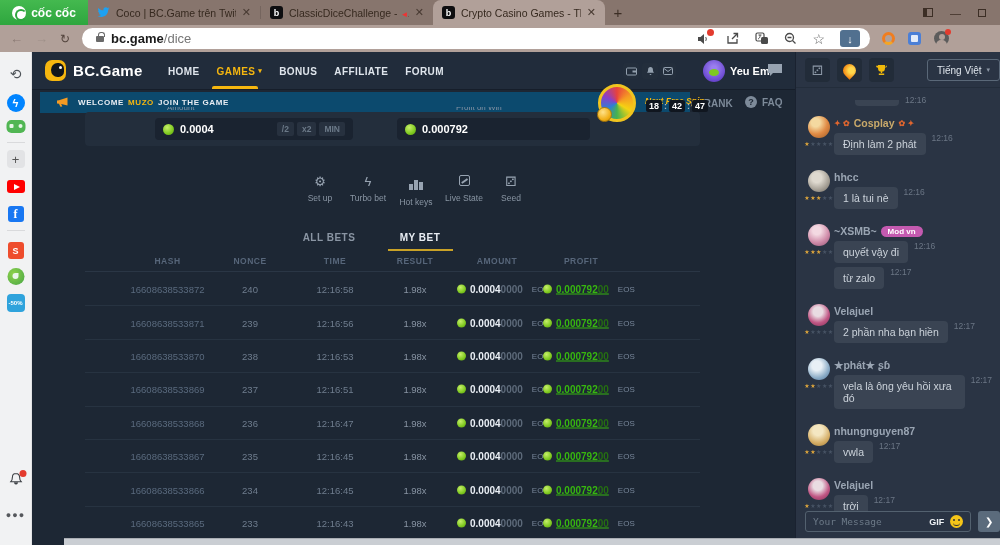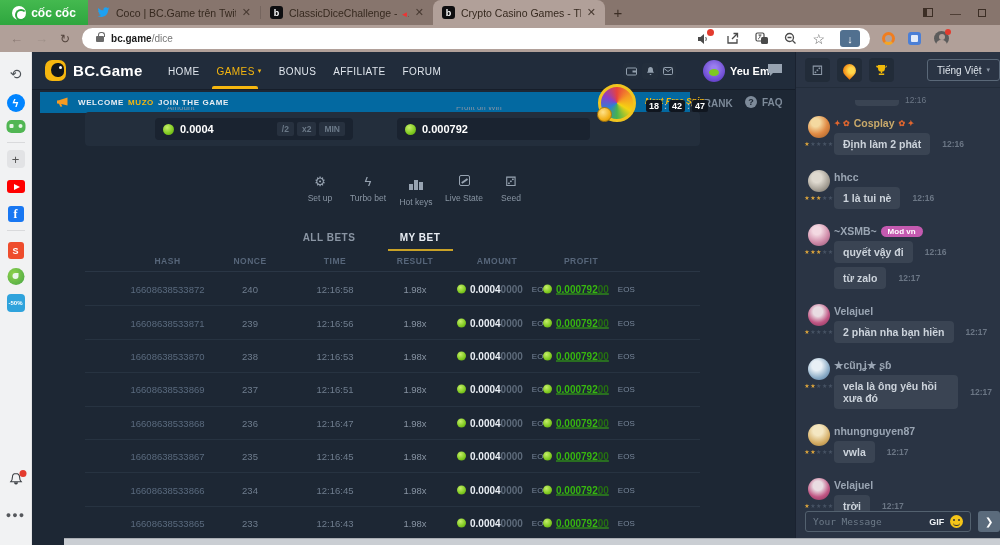--- a/index.html
+++ b/index.html
@@ -23,21 +23,21 @@
   .win-controls { margin-left:auto; display:flex; align-items:center; gap:17px; padding-right:14px; color:#3c2e25; font-size:11px; }
   .panel-ico { width:10px; height:9px; border:1.5px solid #3c2e25; border-left-width:4px; display:inline-block; }
   .restore-ico { width:8px; height:8px; border:1.5px solid #3c2e25; display:inline-block; }
 
   .addressbar { position:absolute; top:25px; left:0; right:0; height:27px; background:#b1a099; display:flex; align-items:center; padding:0 10px; }
   .nav-glyph { font-size:13px; margin-right:12px; }
   .g-back { color:#8a7a73; } .g-fwd { color:#9f9089; } .g-ref { color:#52433c; font-size:12px; }
   .urlpill { height:21px; width:788px; background:#fff; border-radius:12px; display:flex; align-items:center; padding:0 10px; gap:7px; }
   .lock { width:8px; height:6px; background:#6a6a6a; border-radius:1px; position:relative; margin-left:4px; }
   .lock::before { content:""; position:absolute; left:1.5px; top:-4px; width:5px; height:4px; border:1.5px solid #6a6a6a; border-bottom:none; border-radius:3px 3px 0 0; }
-  .url { font-size:10px; color:#1b1b1b;text-align:center; }
+  .url { font-size:13px; color:#1b1b1b;text-align:center; }
   .url .path { color:#767676; }
   .pill-icons { margin-left:auto; display:flex; align-items:center; gap:15px; }
   .pi { position:relative; width:14px; height:14px; display:flex; align-items:center; justify-content:center; }
   .reddot { position:absolute; right:-3px; top:-3px; width:7px; height:7px; background:#e33b2e; border-radius:50%; }
   .star-g { font-size:14px; color:#5c5c5c; }
   .dl-btn { width:20px; height:17px; background:#51708f; border-radius:3px; display:flex; align-items:center; justify-content:center; color:#fff; font-size:11px; font-weight:bold; }
   .after-pill { display:flex; align-items:center; gap:13px; margin-left:12px; }
   .ccc-update { width:13px; height:13px; border-radius:50%; border:3px solid #f07d1f; border-bottom-color:#f5a623; }
   .ext-ico { width:13px; height:13px; border-radius:3px; background:#4b7fd6; position:relative; }
   .ext-ico::after { content:""; position:absolute; left:3px; top:3px; width:7px; height:7px; background:#fff; border-radius:1px; opacity:.85; }
@@ -71,38 +71,38 @@
   
   .page { position:absolute; left:32px; top:52px; right:0; bottom:0; background:#1d2734; overflow:hidden; }
 
   .site-header { position:absolute; left:0; top:0; width:763px; height:38px; background:#212c3b; border-bottom:1px solid #161e2a; }
   .logo { position:absolute; left:13px; top:8px; display:flex; align-items:center; gap:7px; }
   .logo-ico { width:21px; height:21px; background:#f5b60f; border-radius:7px; position:relative; }
   .logo-ico::before { content:""; position:absolute; right:2px; top:3px; width:13px; height:14px; background:#10151c; border-radius:50% 40% 40% 50%; }
   .logo-ico::after { content:""; position:absolute; right:4px; top:6px; width:3px; height:3px; background:#fff; border-radius:50%; }
   .logo-text { font-size:15px; font-weight:800; color:#fff; letter-spacing:.3px; }
   .mainnav { position:absolute; left:136px; top:0; height:38px; display:flex; align-items:center; gap:17px; }
-  .nav-item { font-size:10px; font-weight:normal; color:#dfe5ec; letter-spacing:.4px; cursor:pointer; }
+  .nav-item { font-size:10px; font-weight:bold; color:#dfe5ec; letter-spacing:.4px; cursor:pointer; }
   .nav-item.games { color:#f5b60f; display:flex; align-items:center; gap:3px; }
   .nav-caret { font-size:7px; }
   .games-underline { position:absolute; left:180px; bottom:0; width:46px; height:3px; background:#f5b60f; border-radius:2px 2px 0 0; }
   .balance { position:absolute; left:478px; top:7px; height:24px; background:#10161f; border-radius:4px; display:flex; align-items:center; padding:0 9px; gap:5px;margin-top:34px; }
   .coin { width:11px; height:11px; border-radius:50%; background:radial-gradient(circle at 38% 32%,#c7ee6a,#7ec91f 60%,#569310); flex:none; }
   .bal-val { font-size:10.5px; font-weight:bold; color:#fff; }
   .bal-val .dim { color:#5b6878; font-weight:bold; }
   .bal-cur { font-size:9.5px; color:#8b96a4; margin-left:4px; }
   .cara { font-size:7px; color:#8b96a4; }
   .hbtn { position:absolute; top:11px; width:16px; height:16px; background:#232e3c; border-radius:3px; display:flex; align-items:center; justify-content:center; color:#93a0ae; cursor:pointer; }
   .user { position:absolute; left:671px; top:8px; display:flex; align-items:center; gap:5px; cursor:pointer; }
   .av-user { width:22px; height:22px; border-radius:50%; background:radial-gradient(circle at 50% 38%,#9a7ff0 15%,#6a48cf 70%,#4c2fa0); position:relative; }
   .av-user::after { content:""; position:absolute; left:6px; top:9px; width:10px; height:7px; background:#7ec91f; border-radius:50%; }
   .uname { font-size:11px; font-weight:bold; color:#fff; }
   .chat-toggle { position:absolute; left:735px; top:11px; width:17px; height:15px; color:#97a3b1; }
 
-  .announce { position:absolute; left:8px; top:40px; width:650px; height:21px; background:#0369a1; display:flex; align-items:center; gap:9px; padding-left:16px; }
+  .announce { position:absolute; left:8px; top:40px; width:650px; height:21px; background:#0c4a6e; display:flex; align-items:center; gap:9px; padding-left:16px; }
   .ann-text { font-size:8px; font-weight:bold; letter-spacing:.6px; color:#e8edf3; display:flex; gap:4px; }
   .ann-text .hl { color:#f5b60f; }
 
   .wheel { position:absolute; left:566px; top:32px; width:38px; height:38px; border-radius:50%; background:conic-gradient(#e8423c,#f59b23,#f5d312,#47b24e,#2e7fd4,#8a3fc7,#e8423c); border:3px solid #f0c41f; z-index:5; }
   .wheel::after { content:""; position:absolute; left:-4px; bottom:-3px; width:13px; height:13px; border-radius:50%; background:radial-gradient(circle at 38% 32%,#ffe289,#f0ad13 65%,#c4880a); border:1px solid #b07c08; }
   .nfs-label { position:absolute; left:613px; top:44px; color:#f5b60f; font-style:italic; font-weight:bold; font-size:8.5px; z-index:5; }
   .timer { position:absolute; left:614px; top:48px; display:flex; gap:2px; align-items:center; z-index:5; }
   .timer .t { background:#10161f; border-radius:2px; padding:1px 3px; color:#fff; font-weight:bold; font-size:9px; }
   .timer .c { color:#aab4c0; font-size:9px; font-weight:bold; }
   .qlink { position:absolute; top:44px; display:flex; align-items:center; gap:5px; cursor:pointer; }
@@ -178,21 +178,21 @@
   .av-magenta{background:radial-gradient(circle at 45% 35%,#e9dce2 25%,#c05684 60%,#7e2d52);}
   .av-blue{background:radial-gradient(circle at 40% 35%,#e8f0f6 25%,#86a8c4 65%,#51749a);}
   .av-blonde{background:radial-gradient(circle at 45% 30%,#f4e7c2 25%,#d3ab62 65%,#9a7a3c);}
   .stars { font-size:6px; margin-top:2px; white-space:nowrap; letter-spacing:.5px; }
   .st-on { color:#dba43c; } .st-off { color:#475364; }
   .msg-right { flex:1; min-width:0; }
   .mname { font-size:10.5px; font-weight:bold; color:#9aa5b3; display:flex; align-items:center; gap:4px; margin:1px 0 4px; }
   .mname .gold { color:#c9a96a; }
   .deco { color:#e0662f; font-size:8px; }
   .badge { background:#c45ab0; color:#fff; font-size:8px; padding:1px 7px; border-radius:8px; font-weight:bold; }
-  .bub-row { display:flex; align-items:center; gap:12px; margin-bottom:4px;font-weight:bold; }
+  .bub-row { display:flex; align-items:flex-start; gap:6px; margin-bottom:4px; }
   .bubble { background:#3a4453; border-radius:4px; padding:5px 9px; font-size:10.5px; color:#ccd3db; max-width:138px; }
   .btime { font-size:8.5px; color:#6b7685; padding-bottom:1px; flex:none; }
   .chat-input-row { position:absolute; left:9px; right:0; bottom:12px; height:23px; display:flex; gap:7px; align-items:center; }
   .chat-input { width:168px; height:21px; border:1px solid #53616f; border-radius:3px; display:flex; align-items:center; padding:0 7px; gap:6px; cursor:text; }
   .ph { font-family:"DejaVu Sans Mono",monospace; font-size:9.5px; color:#6d7a88; flex:1; }
   .gif { color:#eef2f6; font-weight:bold; font-size:9px; cursor:pointer; }
   .smiley { width:13px; height:13px; border-radius:50%; background:#f5c518; position:relative; cursor:pointer; flex:none; }
   .smiley::before { content:""; position:absolute; left:3px; top:4px; width:2px; height:2px; background:#333; border-radius:50%; box-shadow:5px 0 0 #333; }
   .smiley::after { content:""; position:absolute; left:3px; top:7px; width:7px; height:3px; border-bottom:1.5px solid #333; border-radius:0 0 6px 6px; }
   .send-btn { width:22px; height:21px; background:#5b6b7c; border-radius:3px; color:#fff; display:flex; align-items:center; justify-content:center; font-size:10px; cursor:pointer; }
@@ -693,21 +693,21 @@
   </div>
 
   <div class="msg">
     <div class="msg-left">
       <div class="avatar av-blue"></div>
       <div class="stars"><span class="star st-on">★</span><span class="star st-on">★</span><span class="star st-off">★</span><span class="star st-off">★</span><span class="star st-off">★</span></div>
     </div>
     <div class="msg-right">
       <div class="mname">
 
-        <span>★cũŋʝ★ ʂɓ</span>
+        <span>★phát★ ʂɓ</span>
 
       </div>
       <div>
   <div class="bub-row">
     <span class="bubble">vela là ông yêu hồi xưa đó</span>
     <span class="btime">12:17</span>
   </div>
 </div>
     </div>
   </div>

